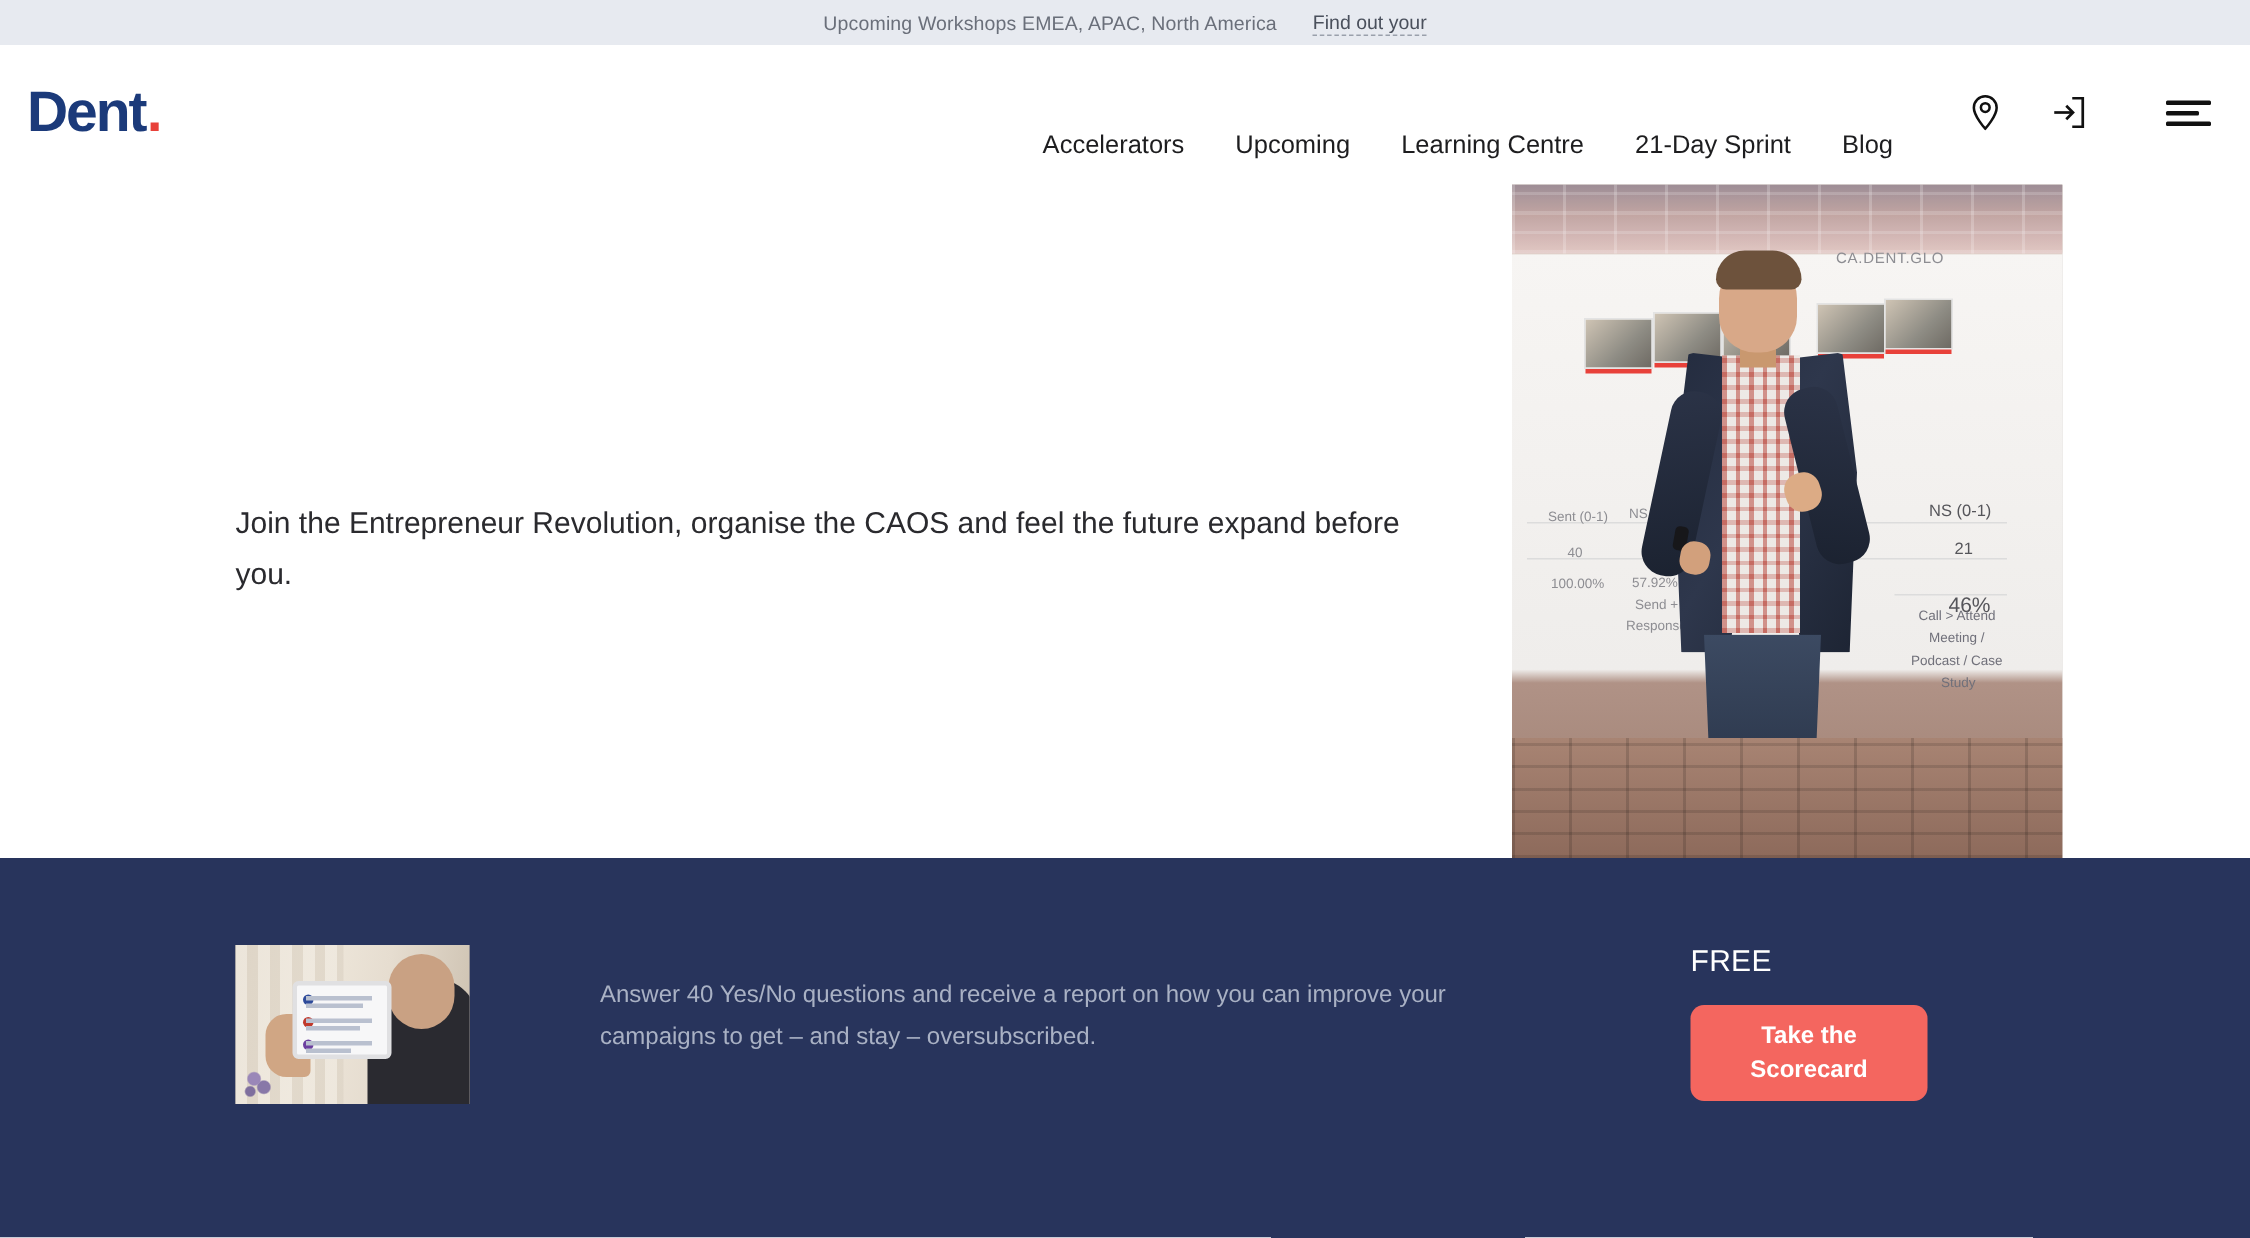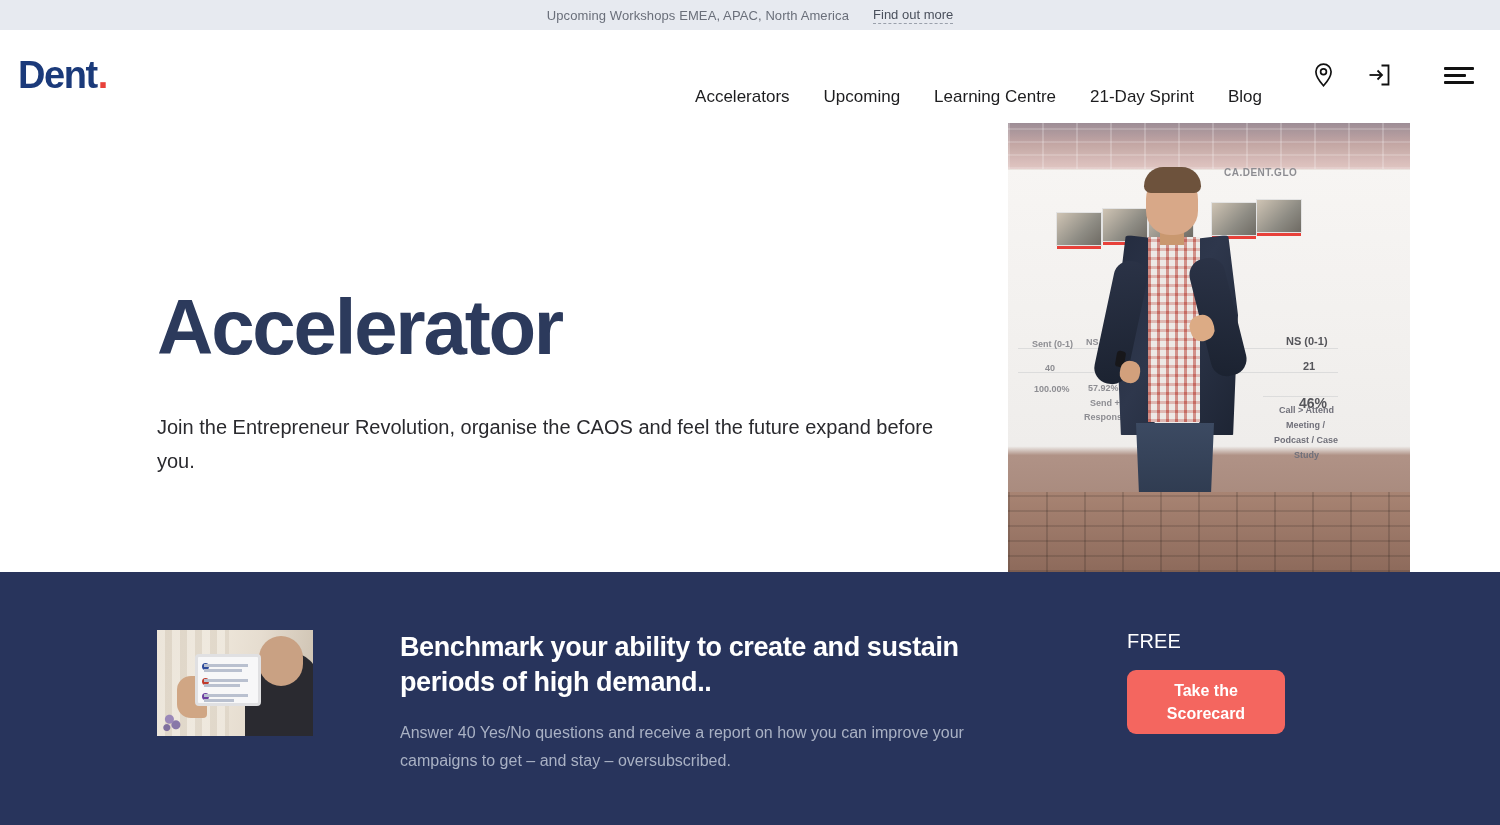--- a/index.html
+++ b/index.html
@@ -131,25 +131,24 @@
     line-height: 1.7;
     color: #2a2a2e;
     max-width: 790px;
   }
 
   
   .hero-photo {
     position: absolute;
     left: 1008px;
     top: 3px;
-    width: 402px;
+    width: 367px;
     height: 449px;
     overflow: hidden;
     background: #d9d6d2;
-    font-weight: bold;
   }
   .photo-wall {
     position: absolute; inset: 0;
     background:
       linear-gradient(180deg, #b9a79c 0%, #c7b3a6 6%, #cbb8aa 10%, rgba(203,184,170,0) 10.5%),
       linear-gradient(180deg, #f7f5f3 10%, #efedeb 72%, #b09286 74%, #9c7e70 100%);
   }
   .photo-brick-top {
     position: absolute; top: 0; left: 0; right: 0; height: 46px;
     background:
@@ -377,21 +376,21 @@
     align-items: center;
     justify-content: center;
     text-align: center;
   }
 </style>
 </head>
 <body>
 
 <div class="announce-bar">
   <span class="announce-text">Upcoming Workshops EMEA, APAC, North America</span>
-  <a class="announce-link">Find out more</a>
+  <a class="announce-link">Find out your</a>
 </div>
 
 <header class="site-header">
 
   <div class="brand">
     <span class="brand-word">Dent</span>
     <span class="brand-dot">.</span>
   </div>
 
   <nav class="main-nav">
@@ -428,21 +427,20 @@
     </button>
 
   </div>
 </header>
 
 <section class="hero">
 
   <div class="hero-copy">
     <h1 class="hero-title">
       <br>
-      <span>Accelerator</span>
     </h1>
     <p class="hero-sub">Join the Entrepreneur Revolution, organise the CAOS and feel the future expand before you.</p>
   </div>
 
   <div class="hero-photo">
     <div class="photo-wall"></div>
     <div class="photo-brick-top"></div>
 
     <span class="slide-text" style="left:216px; top:44px; font-size:10px; letter-spacing:.5px;">CA.DENT.GLO</span>
 
@@ -511,24 +509,20 @@
         <span class="sc-tablet-line" style="top:7px;  width:44px;"></span>
         <span class="sc-tablet-line" style="top:12px; width:38px;"></span>
         <span class="sc-tablet-line" style="top:22px; width:44px;"></span>
         <span class="sc-tablet-line" style="top:27px; width:36px;"></span>
         <span class="sc-tablet-line" style="top:37px; width:44px;"></span>
         <span class="sc-tablet-line" style="top:42px; width:30px;"></span>
       </span>
     </div>
 
     <div class="sc-body">
-      <h2 class="sc-heading">
-        <span>Benchmark your ability to create and sustain</span><br>
-        <span>periods of high demand..</span>
-      </h2>
       <p class="sc-desc">Answer 40 Yes/No questions and receive a report on how you can improve your campaigns to get – and stay – oversubscribed.</p>
     </div>
 
     <div class="sc-cta">
       <div class="sc-free">FREE</div>
       <button class="sc-btn">
         <span>
           <span>Take the</span><br>
           <span>Scorecard</span>
         </span>

